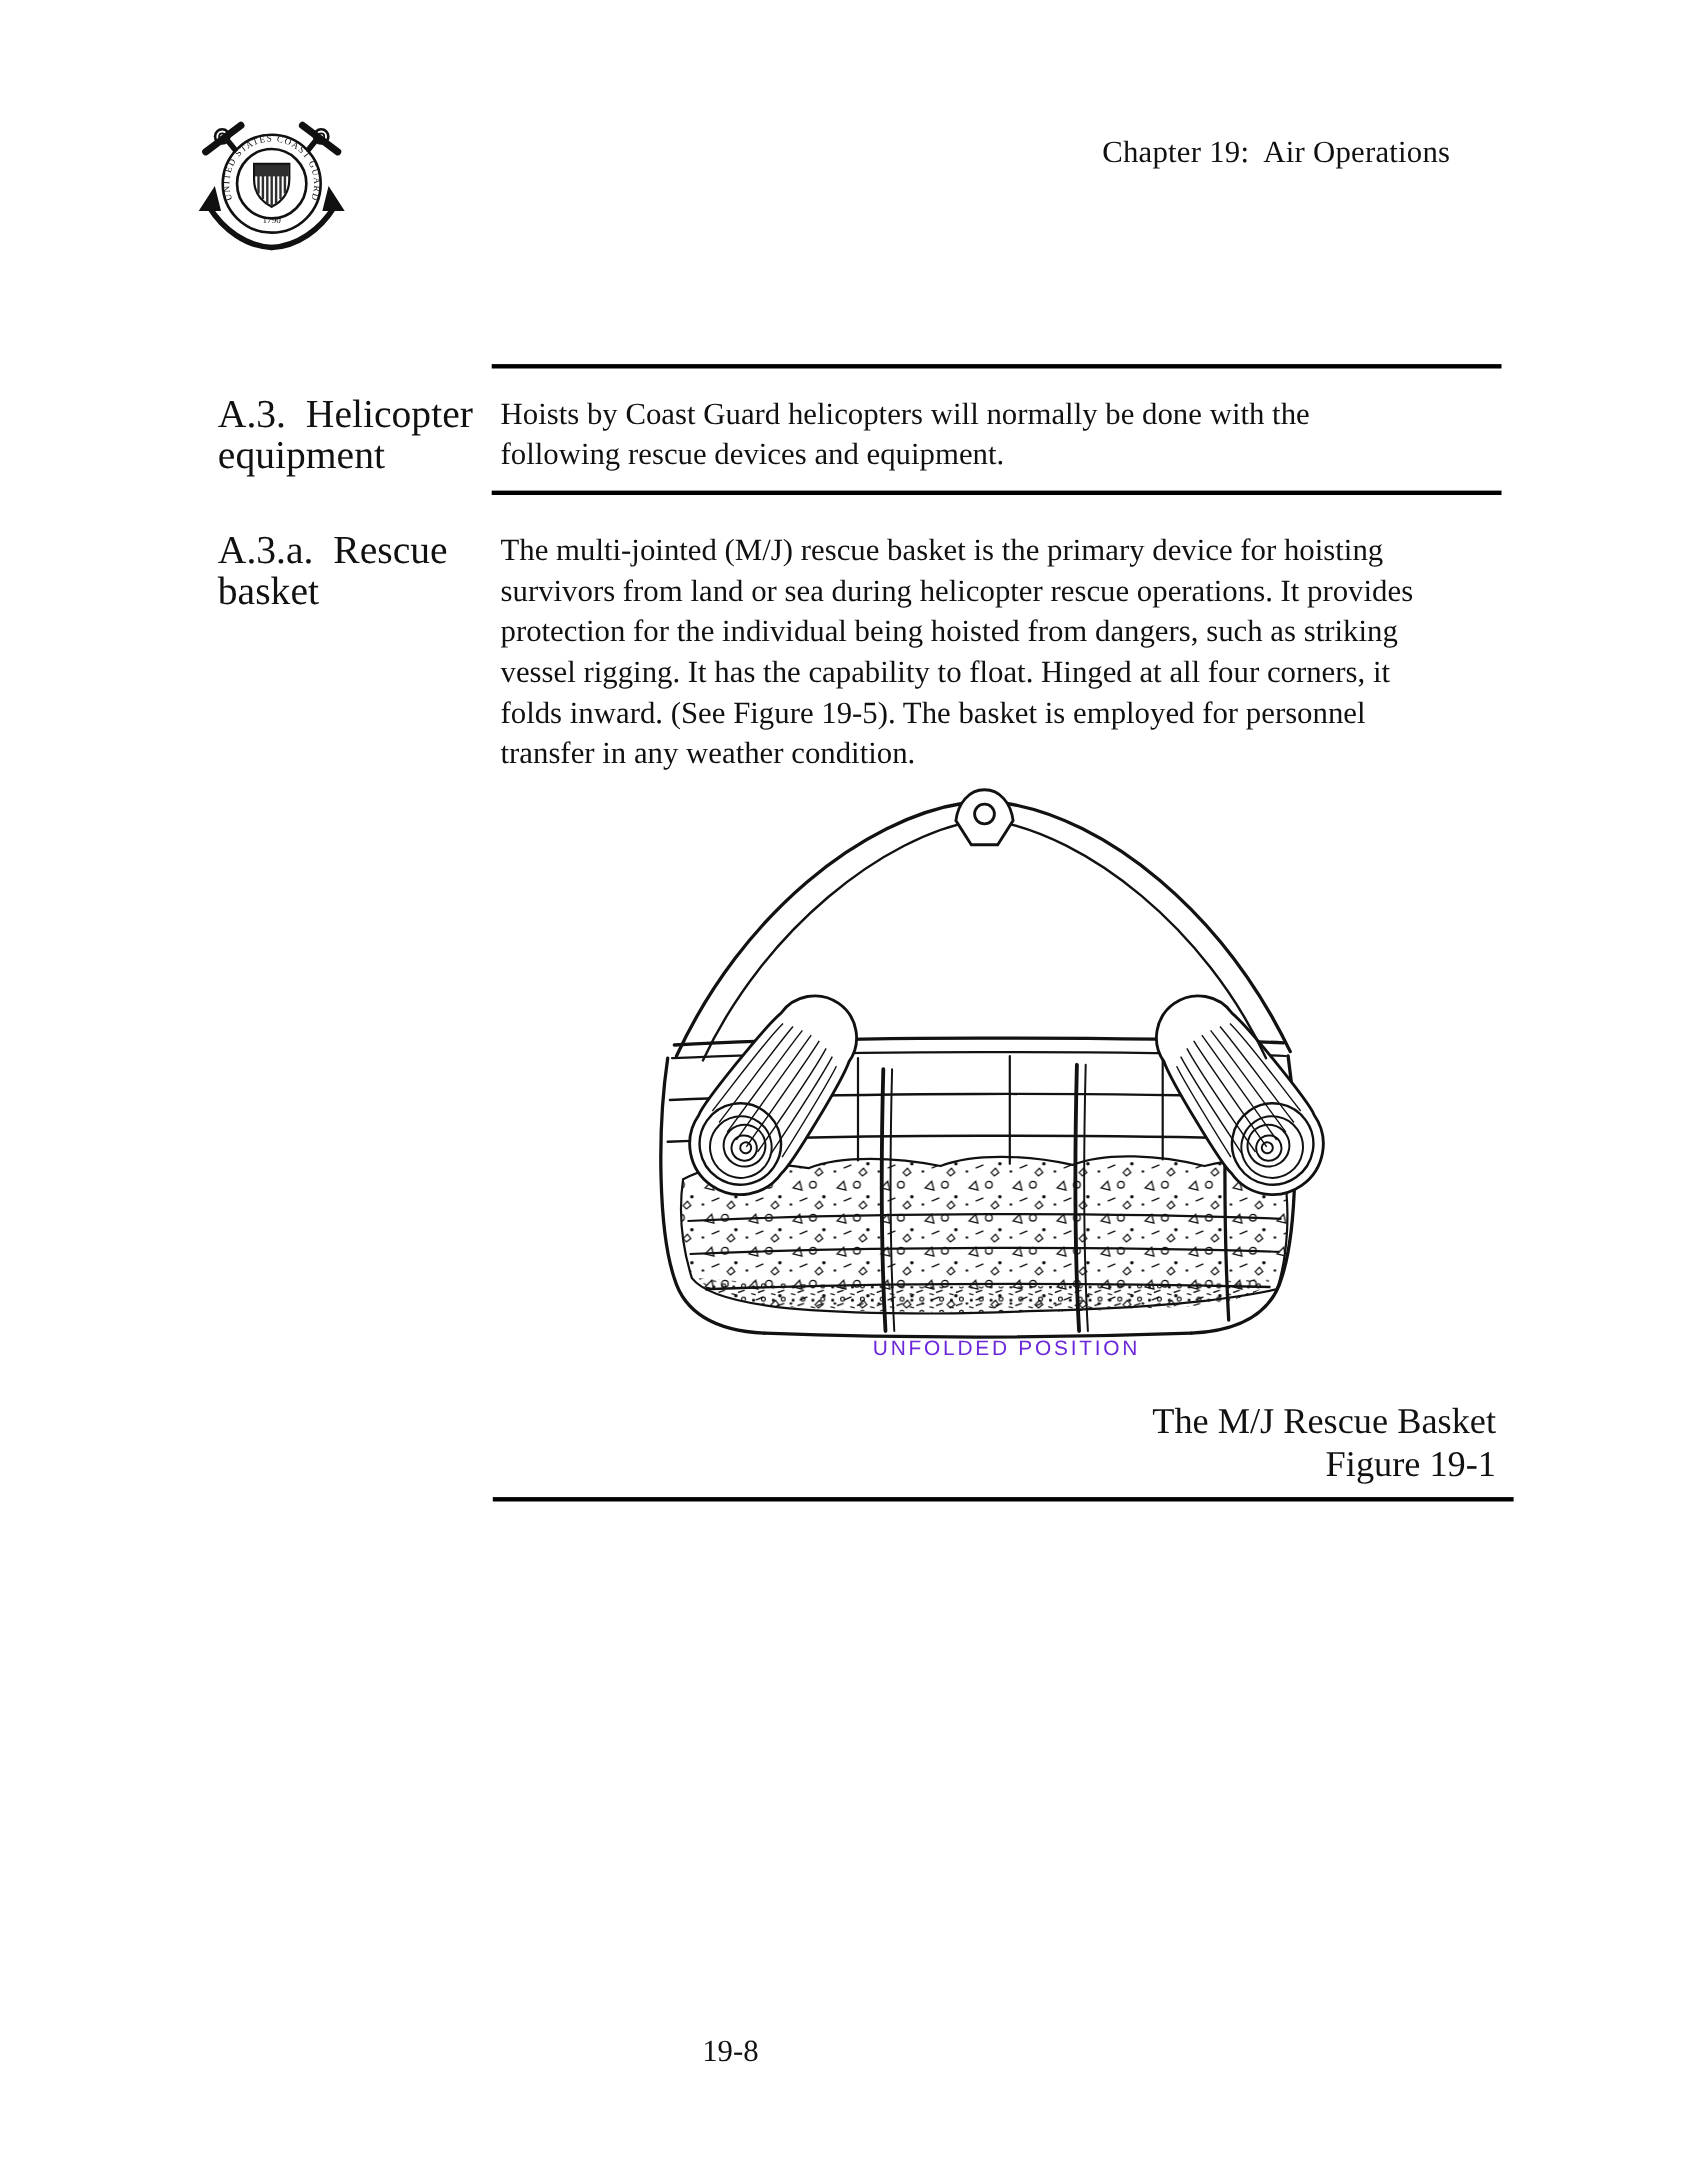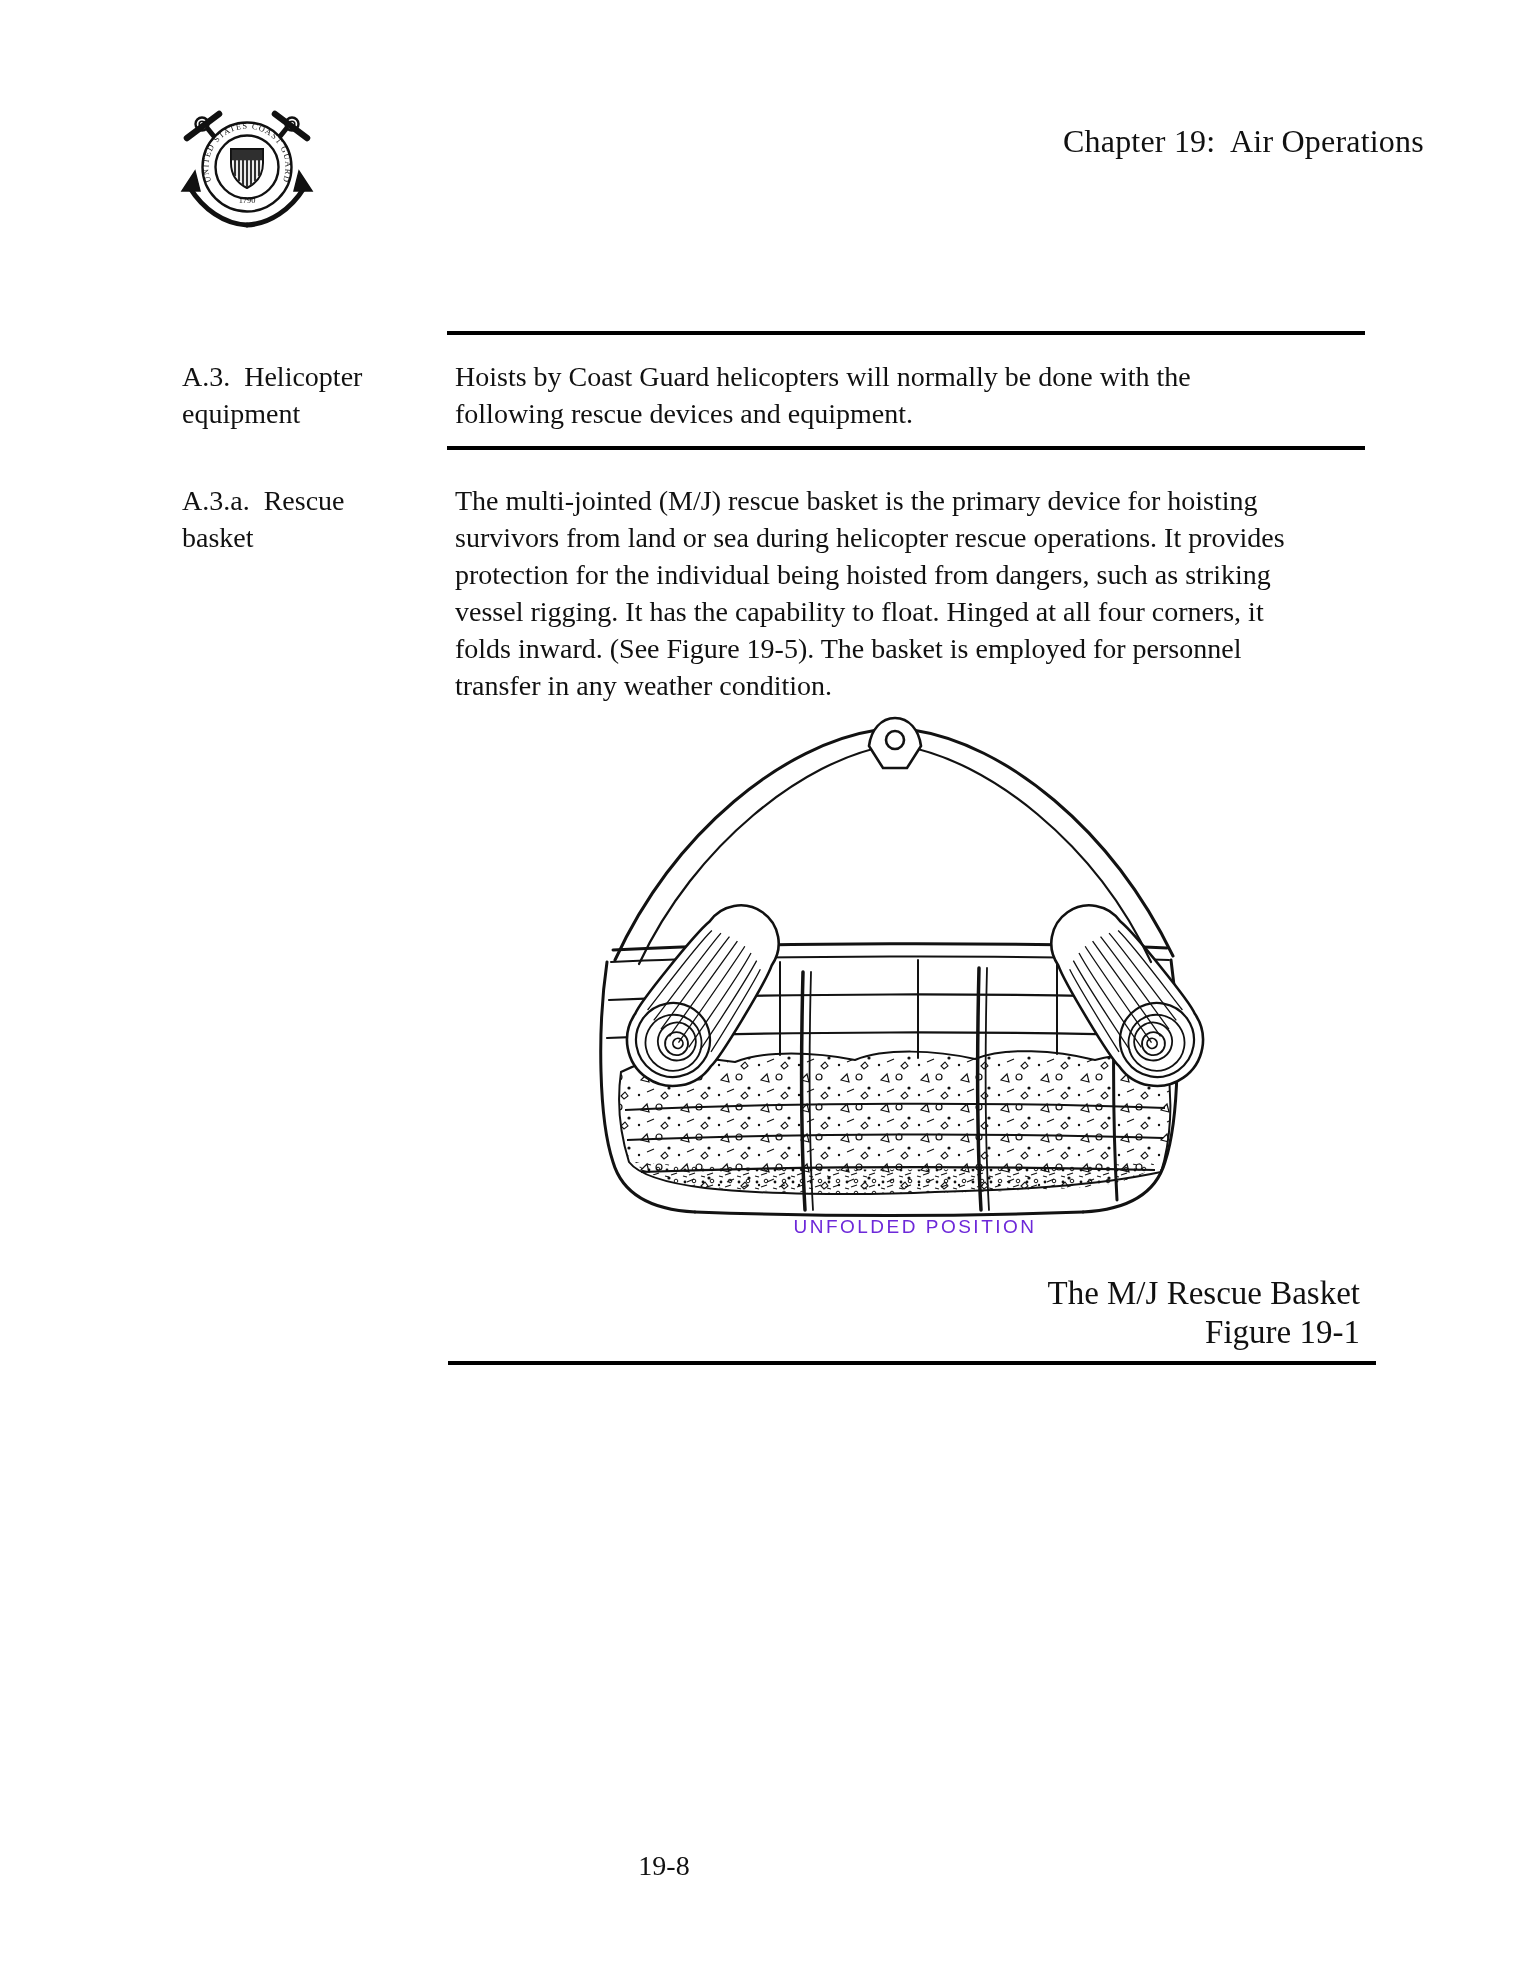--- a/index.html
+++ b/index.html
@@ -1,24 +1,24 @@
 <!DOCTYPE html>
 <html><head>
 <meta charset="utf-8">
 <style>
   html,body{margin:0;padding:0;background:#ffffff;}
   .page{position:relative;width:1530px;height:1980px;background:#ffffff;
         font-family:"Liberation Serif", serif;color:#111;overflow:hidden;}
   .pre{white-space:pre;}
-  .hdr{position:absolute;top:123px;left:1063px;font-size:32px;letter-spacing:0.2px;}
+  .hdr{position:absolute;top:123px;left:1002px;font-size:28px;letter-spacing:0.2px;}
   .rule{position:absolute;left:447px;width:918px;height:4px;background:#000;}
   .rule1{top:331px;}
   .rule2{top:446px;}
   .rule3{top:1361px;left:448px;width:928px;}
-  .seclabel{position:absolute;left:182px;font-size:28px;line-height:37px;}
+  .seclabel{position:absolute;left:198px;font-size:36px;line-height:37px;}
   .secbody{position:absolute;left:455px;font-size:28px;line-height:37px;}
   .lab1,.bod1{top:358px;}
   .lab2,.bod2{top:482px;}
   .figwrap{position:absolute;left:555px;top:710px;width:670px;height:510px;}
   .figann{position:absolute;left:565px;top:1216px;width:700px;text-align:center;
           font-family:"Liberation Sans", sans-serif;font-size:19px;letter-spacing:2.5px;color:#6d28d9;}
   .figcap{position:absolute;left:455px;top:1274px;width:905px;text-align:right;
           font-size:33px;line-height:39px;}
   .pageno{position:absolute;left:0;top:1850px;width:1328px;text-align:center;font-size:28px;}
   .sealwrap{position:absolute;left:172px;top:103px;width:150px;height:145px;}

